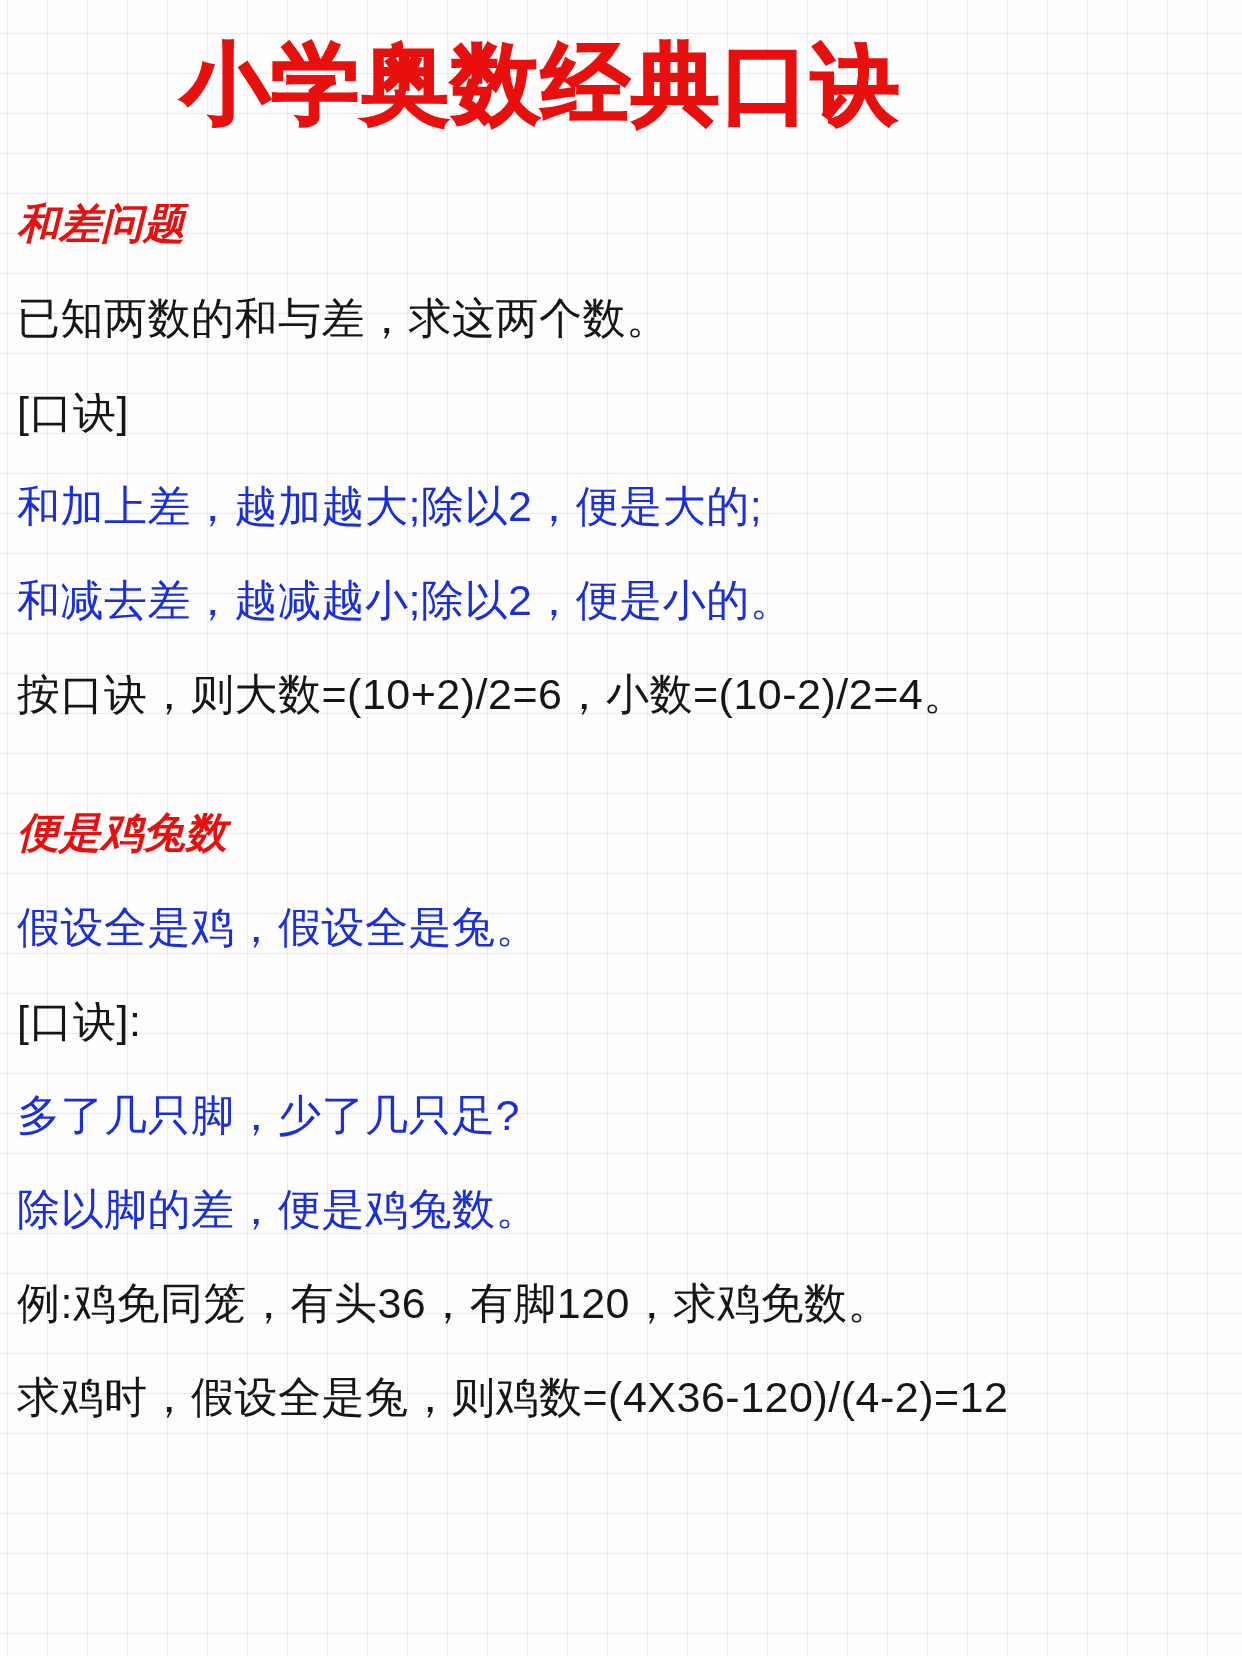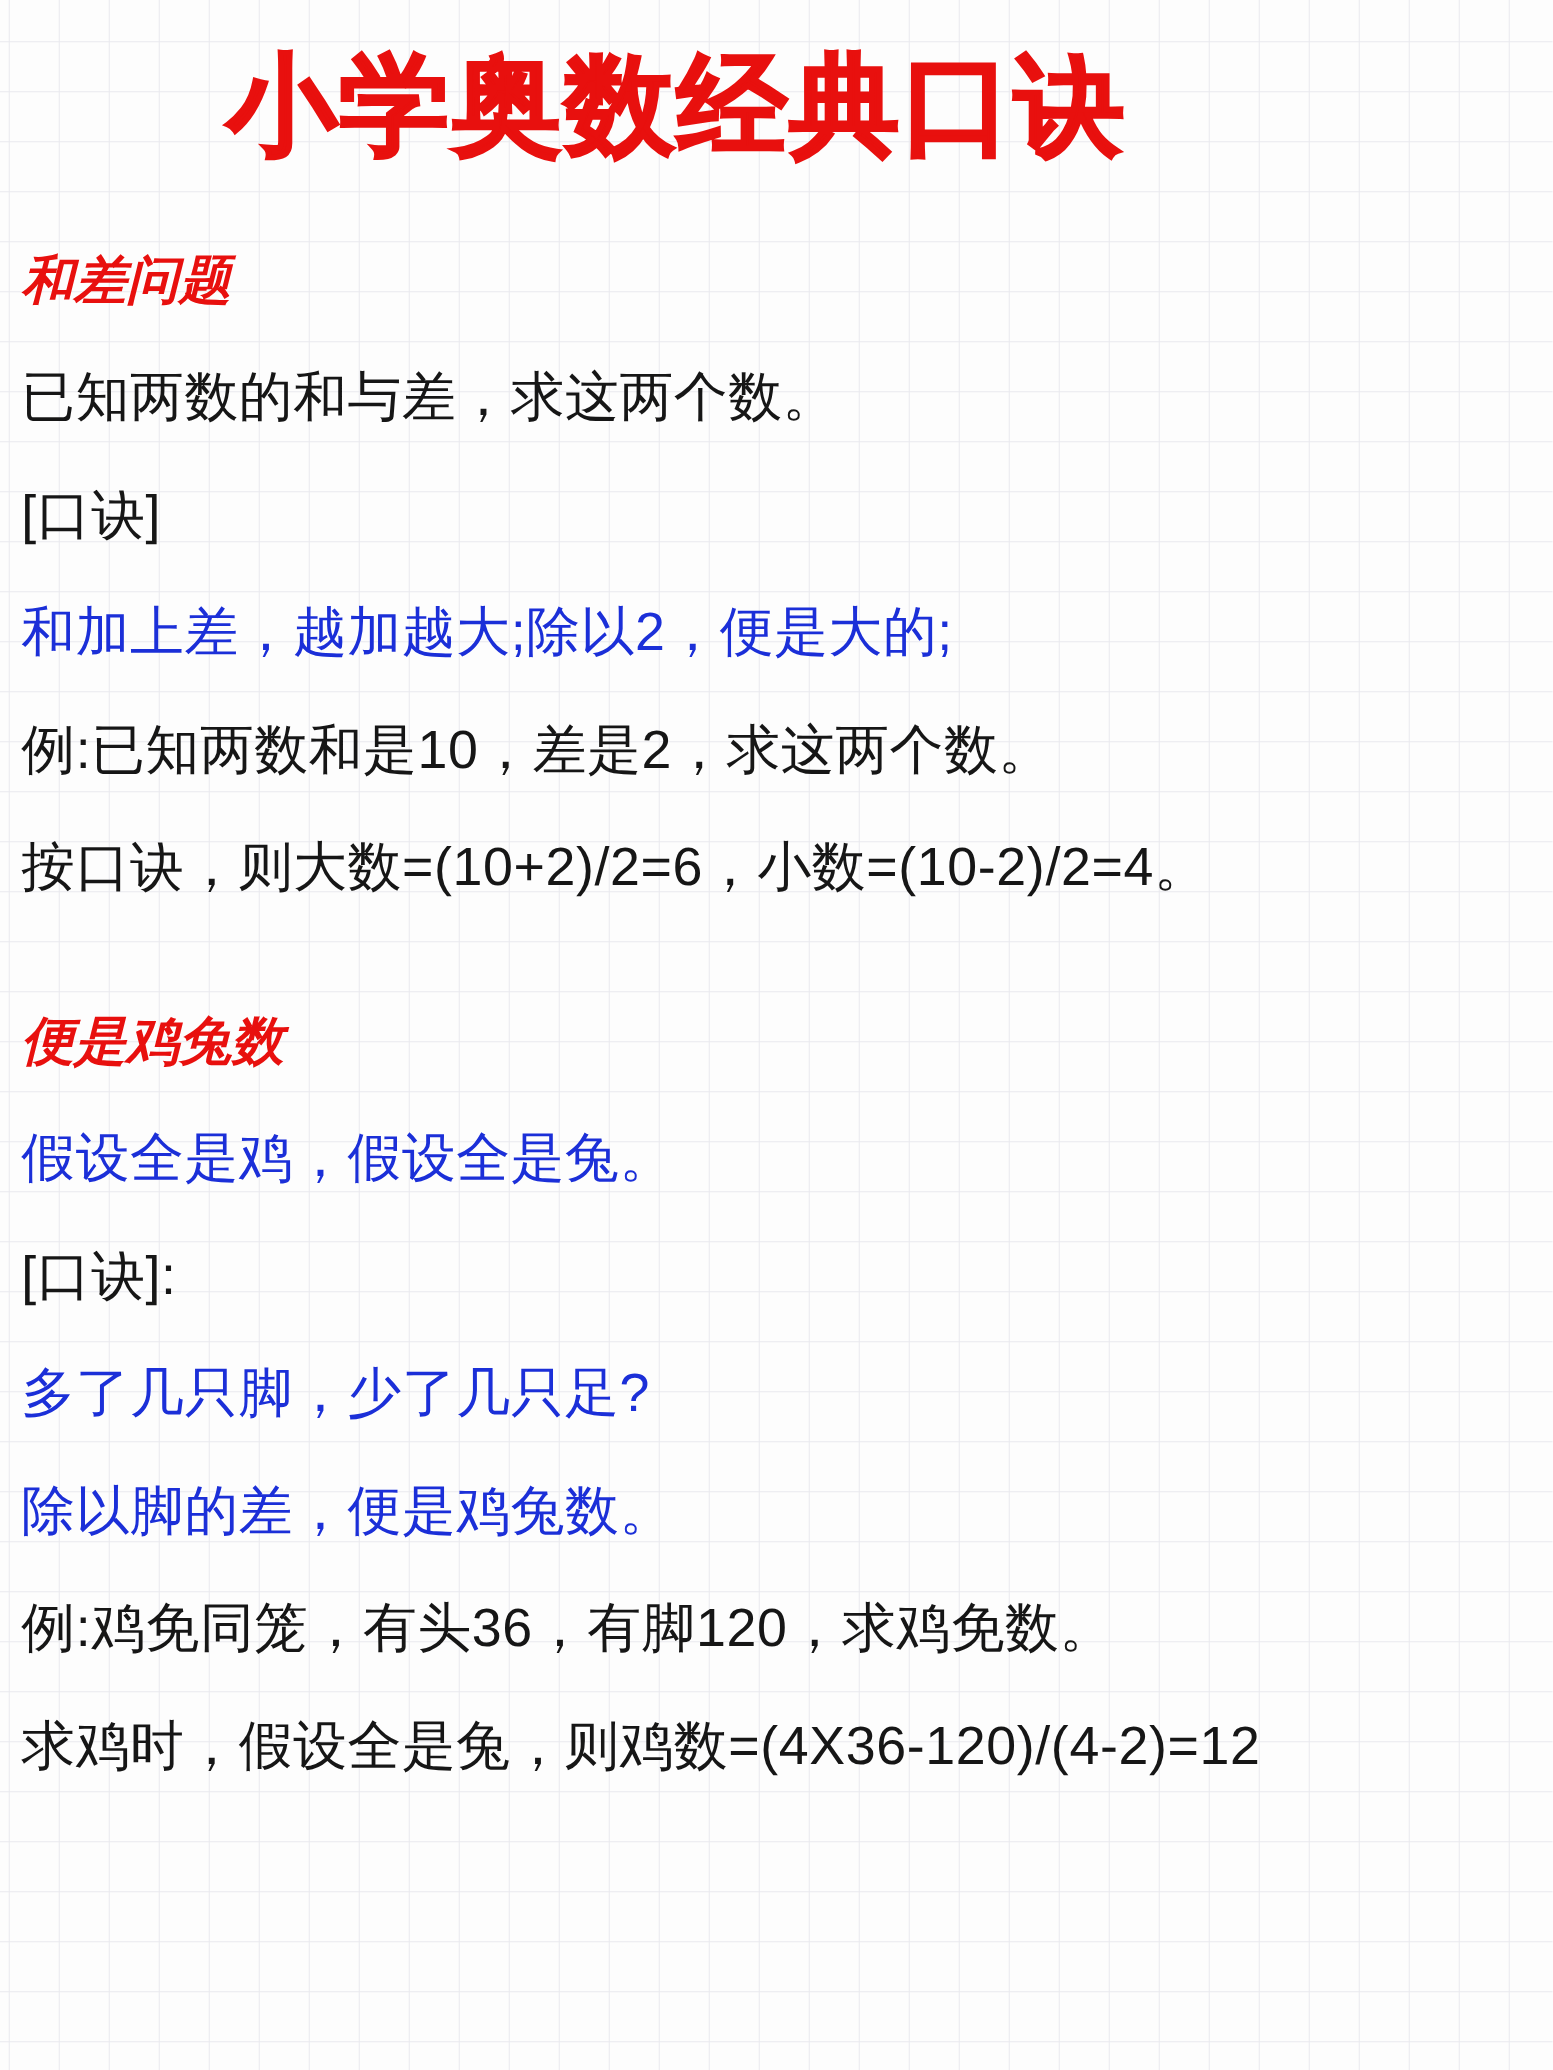--- a/index.html
+++ b/index.html
@@ -67,21 +67,21 @@
 <div class="page">
   <h1 class="title">小学奥数经典口诀</h1>
 
   <div>
   <section class="section">
     <h2 class="heading">和差问题</h2>
     <div>
           <p class="line black">已知两数的和与差，求这两个数。</p>
           <p class="line black">[口诀]</p>
           <p class="line blue">和加上差，越加越大;除以2，便是大的;</p>
-          <p class="line black">例:已知两数和是10，差是2，求这两个数。</p>
+          <p class="line blue">和减去差，越减越小;除以2，便是小的。</p>
           <p class="line black">按口诀，则大数=(10+2)/2=6，小数=(10-2)/2=4。</p>
         </div>
   </section>
 
   <section class="section">
     <h2 class="heading">便是鸡兔数</h2>
     <div>
           <p class="line blue">假设全是鸡，假设全是兔。</p>
           <p class="line black">[口诀]:</p>
           <p class="line blue">多了几只脚，少了几只足?</p>

